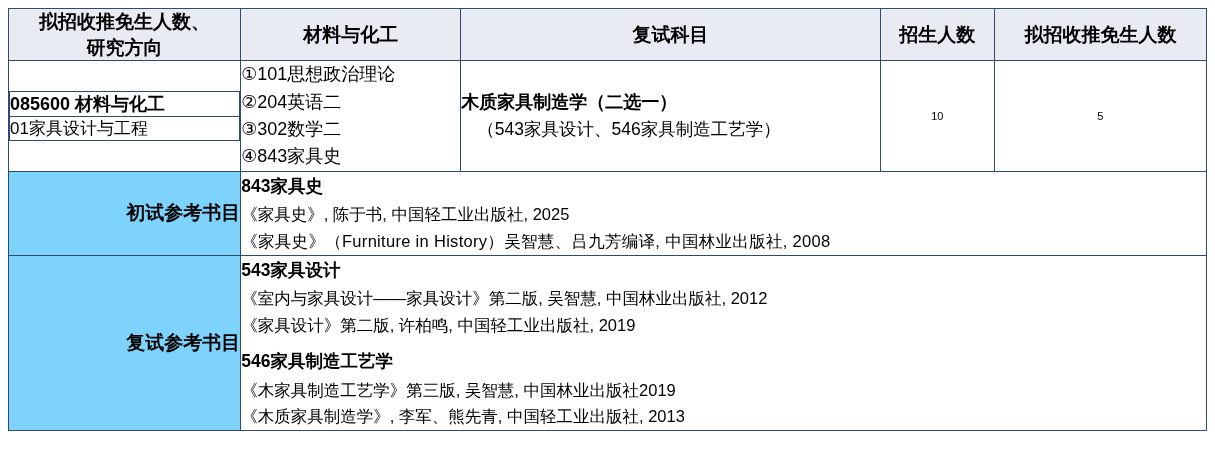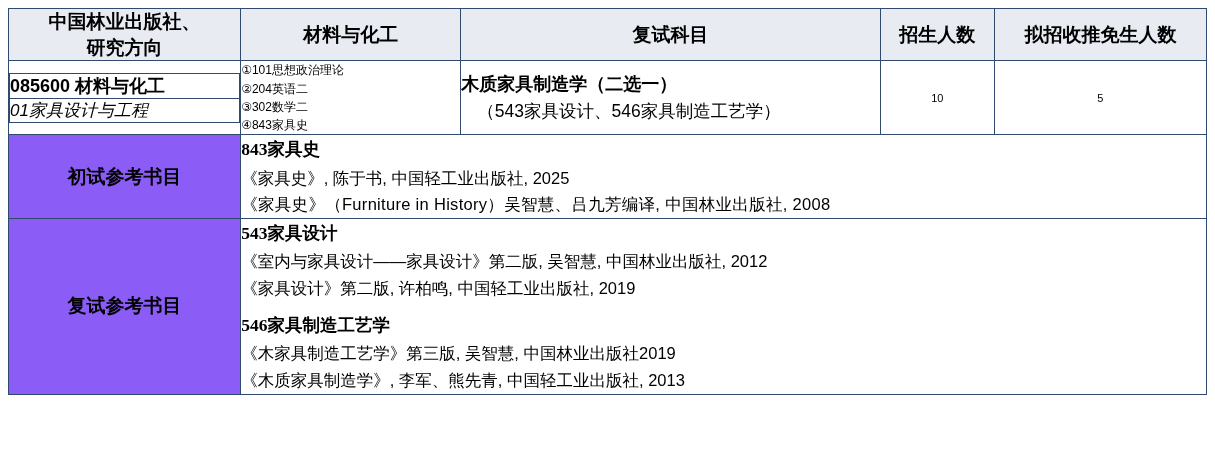--- a/index.html
+++ b/index.html
@@ -56,25 +56,24 @@
     font-weight: bold;
     vertical-align: top;
     text-align: left;
     border-bottom: 1px solid #2f4a6d;
   }
   .cell-dir {
     padding: 10px 10px 14px 10px;
     font-size: 17px;
     vertical-align: top;
     text-align: left;
-    font-style: italic;
   }
   .cell-subjects {
     padding: 8px 10px 10px 10px;
-    font-size: 12px;
+    font-size: 18px;
     line-height: 1.52;
     vertical-align: top;
     text-align: left;
   }
   .cell-retest {
     padding: 8px 10px 10px 12px;
     font-size: 17.5px;
     line-height: 1.52;
     vertical-align: top;
     text-align: left;
@@ -86,38 +85,37 @@
   .cell-retest .sub {
     padding-left: 16px;
   }
   .cell-num {
     text-align: center;
     font-size: 11px;
     vertical-align: middle;
   }
   
   .label-cell {
-    background: #8b5cf6;
-    text-align: center;
+    background: #7dd3fc;
+    text-align: right;
     font-weight: bold;
     font-size: 19px;
     vertical-align: middle;
   }
   .books {
     padding: 9px 10px 11px 12px;
     font-size: 16.5px;
     line-height: 1.62;
     text-align: left;
     vertical-align: top;
   }
   .books .bk-title {
     font-weight: bold;
     font-size: 17.5px;
     margin-bottom: 1px;
-    font-family: Liberation Serif, serif;
   }
   .books .bk-line {
     white-space: nowrap;
   }
   .books .gap {
     height: 9px;
   }
   .mono-ish {
     font-family: "Liberation Sans", "DejaVu Sans", sans-serif;
     letter-spacing: 0.3px;
@@ -143,21 +141,21 @@
       <col class="col-a">
       <col class="col-b">
       <col class="col-c">
       <col class="col-d">
       <col class="col-e">
     </colgroup>
 
     <tbody>
         <tr>
       <th class="hdr">
-        <span class="two-line">中国林业出版社、</span>
+        <span class="two-line">拟招收推免生人数、</span>
         <span class="two-line">研究方向</span>
       </th>
       <th class="hdr">材料与化工</th>
       <th class="hdr">复试科目</th>
       <th class="hdr">招生人数</th>
       <th class="hdr">拟招收推免生人数</th>
     </tr>
 
     <tr>
       <td class="sub-cell-split">

